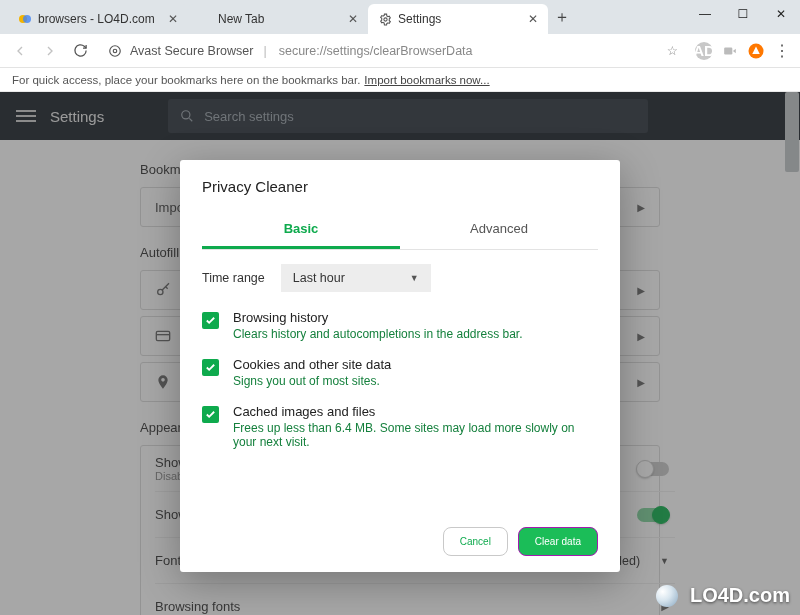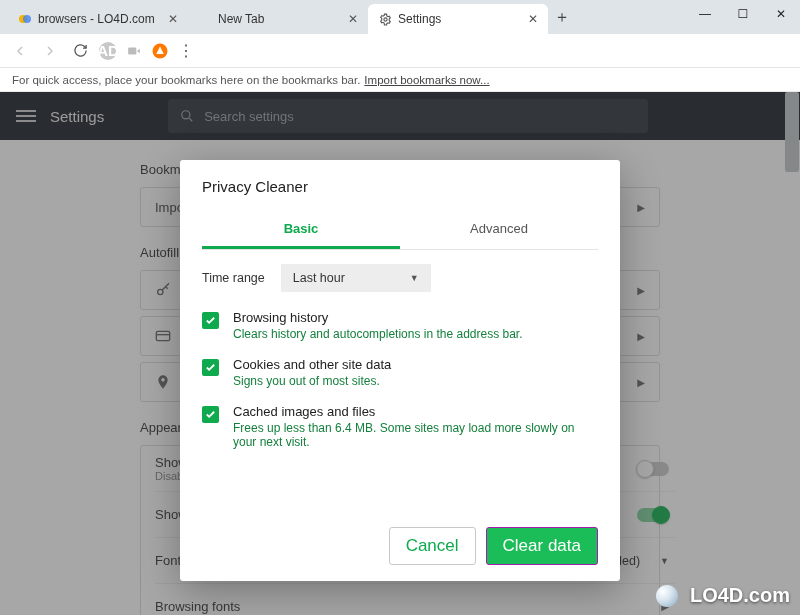--- a/index.html
+++ b/index.html
@@ -62,21 +62,21 @@
   .dlg-tabs { display:flex; margin-top: 16px; border-bottom: 1px solid #e3e3e3; }
   .dlg-tab { flex:1; text-align:center; padding: 10px 0; font-size: 13px; color: #555; cursor:pointer; }
   .dlg-tab.active { color: #0eaa4d; font-weight: 600; border-bottom: 3px solid #0eaa4d; }
   .range-row { display:flex; align-items:center; gap: 16px; font-size: 12.5px; color: #333; padding: 14px 0 10px;}
   .range-select { background:#ededed; padding: 7px 12px; width: 150px; display:flex; justify-content:space-between; align-items:center; }
   .check-item { display:flex; gap: 14px; padding: 8px 0; font-size: 13px; color:#222; align-items: flex-start;}
   .check-item small { display:block; font-size: 12px; color: #15803d; margin-top: 2px; }
   .chk { width: 17px; height: 17px; background: #0eaa4d; border-radius: 2px; display: inline-flex; align-items:center; justify-content:center; flex: 0 0 17px; margin-top: 2px;}
   .chk svg { stroke:#fff; }
   .dlg-buttons { display:flex; justify-content:flex-end; gap: 10px; margin-top: 70px; }
-  .btn { padding: 8px 16px; font-size: 17px; border-radius: 3px; cursor:pointer; font-weight:500;}
+  .btn { padding: 8px 16px; font-size: 10px; border-radius: 8px; cursor:pointer; font-weight:500;}
   .btn.secondary { background:#fff; border:1px solid #c9c9c9; color:#0eaa4d; }
   .btn.primary { background:#1bbd58; color:#fff; border:1px solid #a21caf; }
 
   .scrollbar-fake { position:absolute; right:1px; top:92px; width:14px; height: 80px; background:#c2c6c9; border-radius: 2px;}
   .watermark { position:absolute; right:10px; bottom:8px; color:#fff; font-size:20px; font-weight:bold; display:flex; align-items:center; gap:12px; text-shadow: 0 1px 3px rgba(0,0,0,.6);}
   .watermark .globe { width:22px; height:22px; border-radius:50%; background: radial-gradient(circle at 30% 30%, #fff, #d9e6ef 40%, #89a7c0);}
 </style>
 </head>
 <body>
 
@@ -125,20 +125,32 @@
   <div class="nav-btn dim">
     <svg width="16" height="16" viewBox="0 0 24 24" fill="none" stroke="currentColor" stroke-width="2">
         <path d="M9 6l6 6-6 6"></path>
       </svg>
   </div>
   <div class="nav-btn">
     <svg width="15" height="15" viewBox="0 0 24 24" fill="none" stroke="#555" stroke-width="2">
         <path d="M21 12a9 9 0 1 1-3-6.7L21 8"></path>
         <path d="M21 3v5h-5"></path>
       </svg>
+  </div>
+  <div class="omnibox">
+    <span class="omni-lock">
+      <svg width="14" height="14" viewBox="0 0 24 24" fill="none" stroke="#555" stroke-width="2">
+          <circle cx="12" cy="12" r="9"></circle>
+          <circle cx="12" cy="12" r="3"></circle>
+        </svg>
+    </span>
+    <span class="omni-brand">Avast Secure Browser</span>
+    <span class="omni-sep">|</span>
+    <span class="omni-url">secure://settings/clearBrowserData</span>
+    <span style="color:#888;">☆</span>
   </div>
   <div class="ext-icons">
     <span class="ext-icon">
         <span class="circle-badge">AD</span>
       </span>
     <span class="ext-icon" style="color:#bbb;">
       <svg width="16" height="14" viewBox="0 0 24 24" fill="currentColor">
           <rect x="2" y="6" width="14" height="12" rx="2"></rect>
           <path d="M22 8l-5 4 5 4z"></path>
         </svg>

